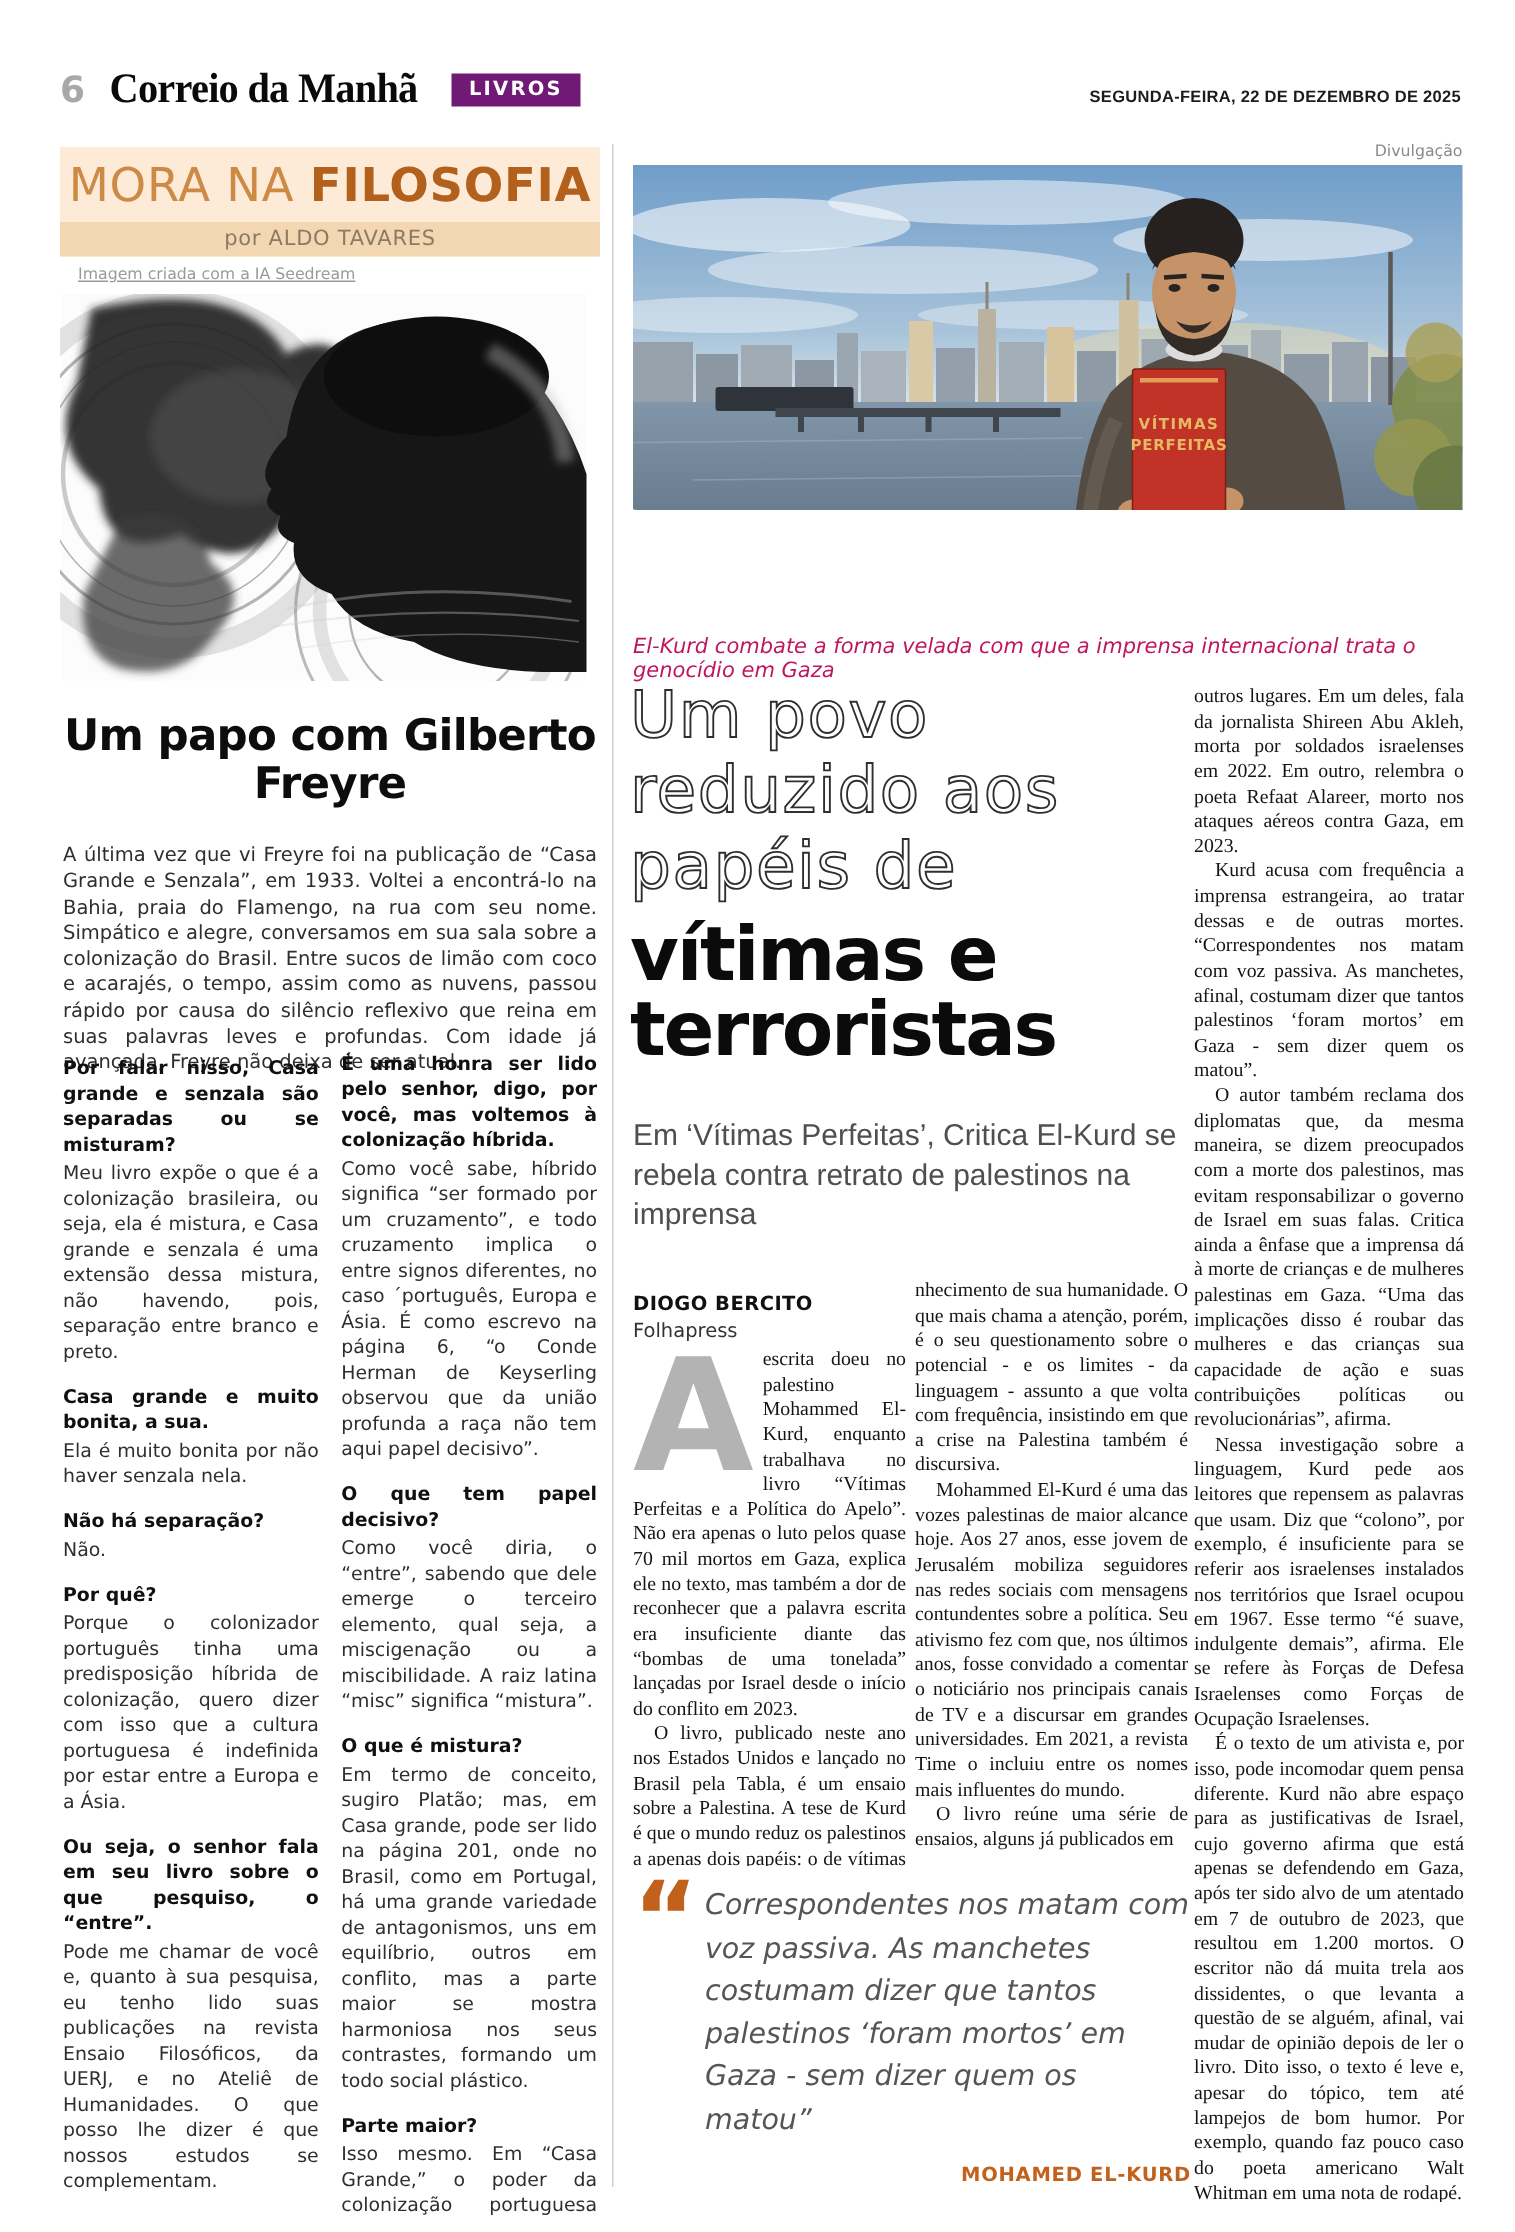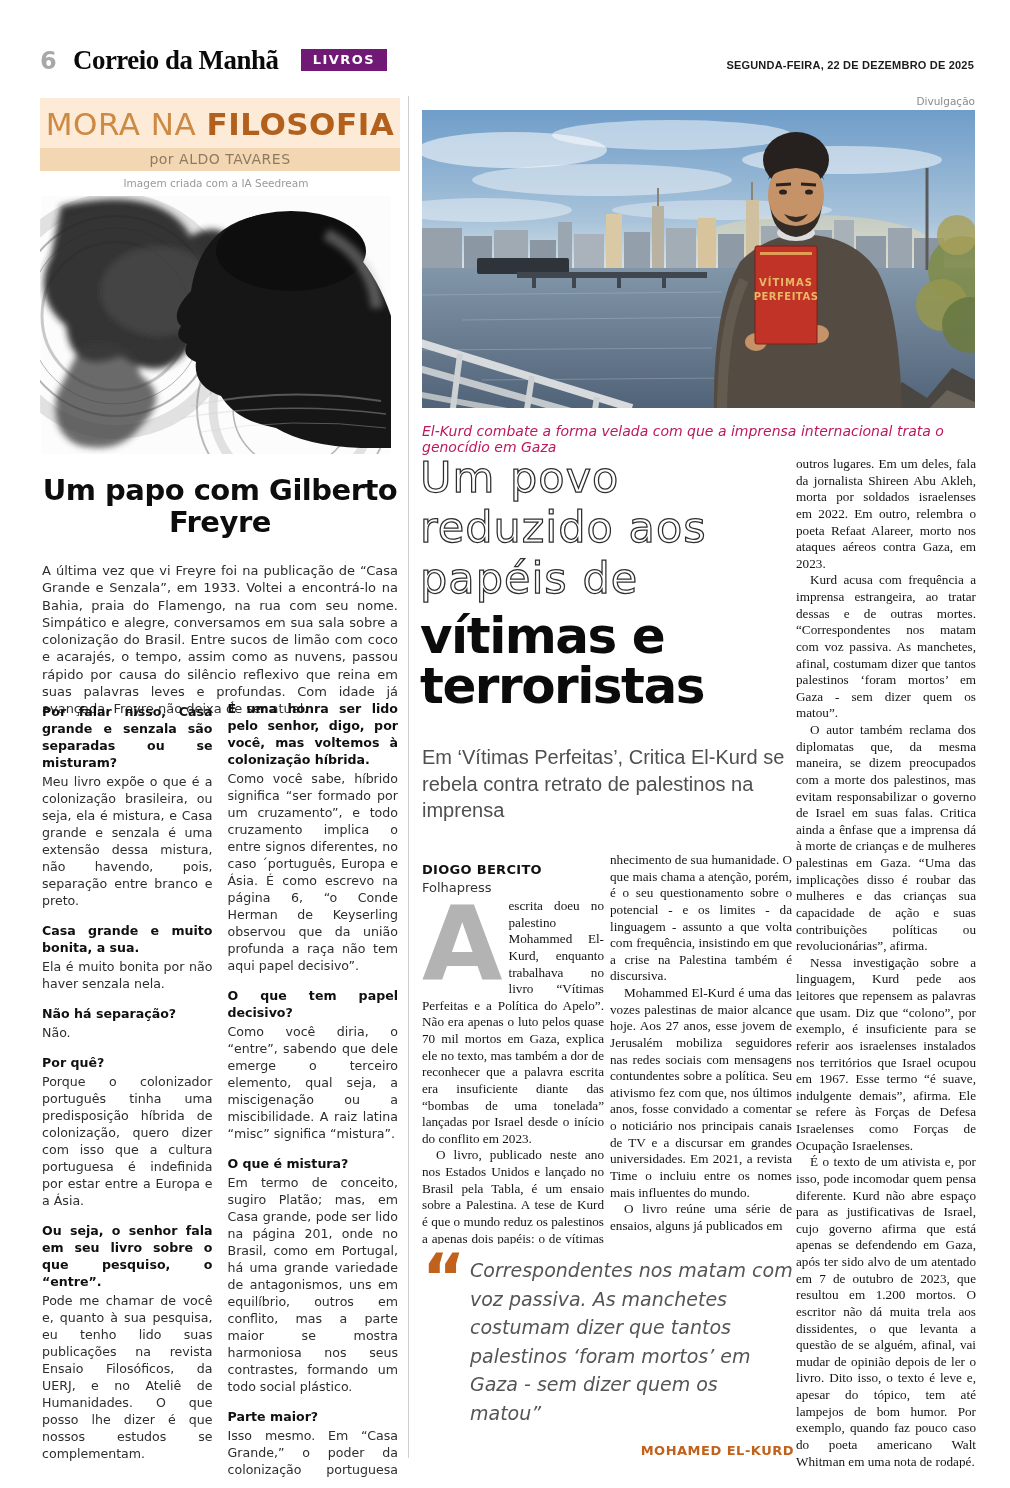--- a/index.html
+++ b/index.html
@@ -13,37 +13,37 @@
   .badge{margin-left:14px;background:#701a75;color:#fff;font-size:13px;font-weight:bold;
          letter-spacing:1.5px;padding:3px 12px 4px;align-self:center;}
   .date{margin-left:auto;font-family:"Liberation Sans",sans-serif;font-size:11px;font-weight:bold;
         color:#1c1c1c;letter-spacing:.2px;}
   
   .kicker{position:absolute;left:40px;top:98px;width:360px;background:#fdebd8;text-align:center;}
   .kicker-main{padding:8px 4px 6px;font-size:31px;letter-spacing:.5px;}
   .kicker-light{color:#cd8a44;font-weight:400;}
   .kicker-bold{color:#b2601b;font-weight:800;}
   .kicker-band{background:#f3d7b3;padding:3px 0 4px;font-size:14px;color:#8d7a62;letter-spacing:.5px;}
-  .ai-caption{position:absolute;left:40px;top:177px;width:352px;text-align:center;
-              font-size:10.5px;color:#9a9a9a;}
+  .ai-caption{position:absolute;left:52px;top:177px;width:352px;text-align:left;
+              font-size:10.5px;color:#9a9a9a;text-decoration:underline;}
   .artwork{position:absolute;left:40px;top:196px;width:352px;height:258px;}
   .l-title{position:absolute;left:40px;top:474px;width:360px;text-align:center;
            font-size:29px;font-weight:800;line-height:1.12;color:#0d0d0d;letter-spacing:-0.5px;}
   .l-intro{position:absolute;left:42px;top:562px;width:356px;font-size:13px;line-height:1.33;
            text-align:justify;color:#2e2e2e;}
   .qa{position:absolute;left:42px;top:700px;width:356px;height:784px;column-count:2;
       column-gap:15px;font-size:12.6px;line-height:1.35;text-align:justify;color:#2e2e2e;overflow:hidden;}
   .qa p{margin:0;}
   .qa .q{font-weight:bold;color:#101010;margin:13px 0 2px;}
   .qa .qa-item:first-child .q{margin-top:3px;}
   .vdivider{position:absolute;left:408px;top:96px;width:1px;height:1362px;background:#cfcfcf;}
   
   .credit{position:absolute;left:422px;top:95px;width:553px;text-align:right;
           font-size:10.5px;color:#8a8a8a;}
-  .photo{position:absolute;left:422px;top:110px;width:553px;height:298px;overflow:hidden;background:#8fa8c2;}
+  .photo{position:absolute;left:422px;top:110px;width:553px;height:230px;overflow:hidden;background:#8fa8c2;}
   .photo-caption{position:absolute;left:422px;top:423px;width:553px;font-style:italic;
                  font-size:14px;color:#be185d;}
   .headline{position:absolute;left:420px;top:452px;width:380px;}
   .hl-light{font-size:43px;line-height:1.17;font-weight:400;letter-spacing:1px;
             color:transparent;-webkit-text-stroke:1.25px #2f2f2f;}
   .hl-bold{font-size:50px;line-height:1.0;font-weight:800;color:#0b0b0b;letter-spacing:-1.5px;margin-top:8px;}
   .subhead{position:absolute;left:422px;top:744px;width:382px;font-family:"Liberation Sans",sans-serif;
            font-size:20px;line-height:1.33;color:#4f4f4f;}
   .byline{position:absolute;left:422px;top:862px;}
   .byline .name{font-size:13px;font-weight:bold;color:#111;letter-spacing:.3px;}

